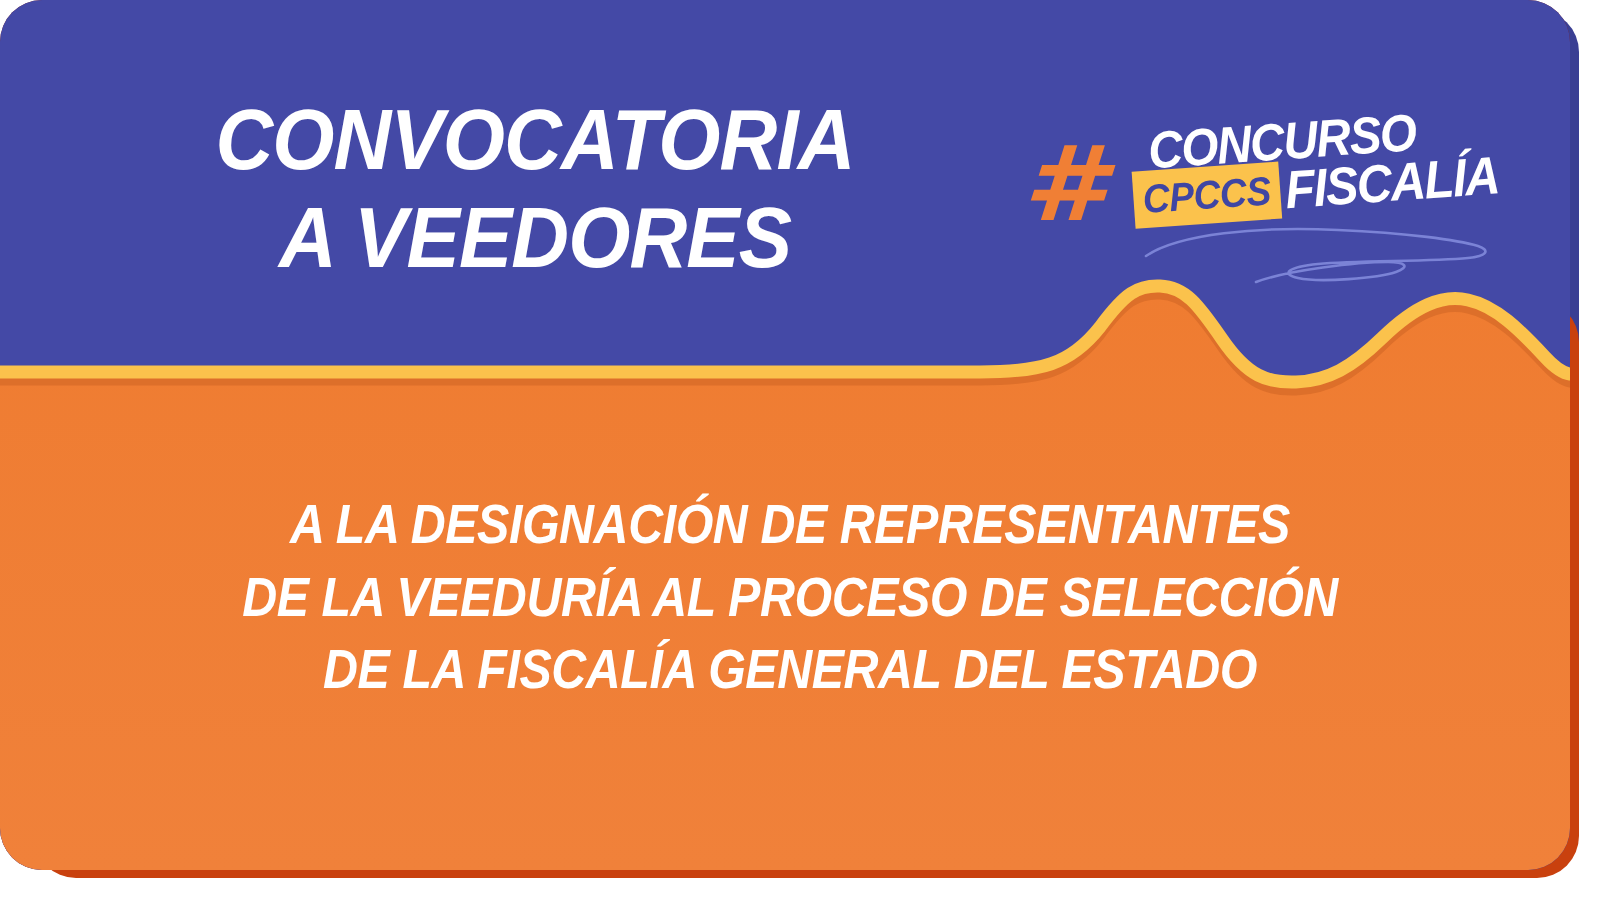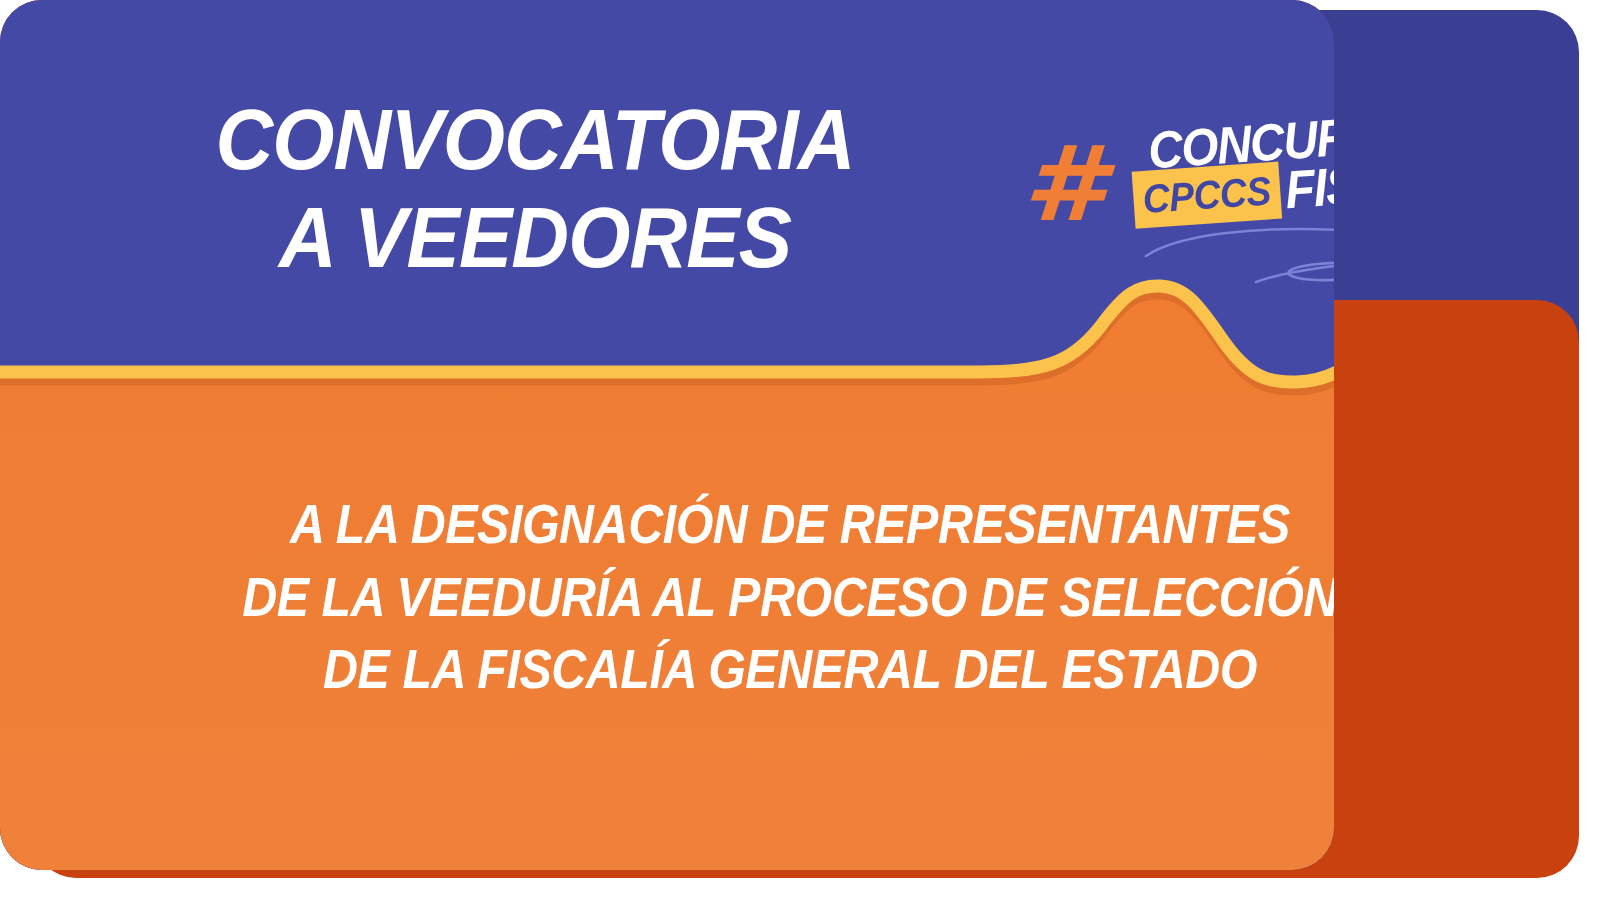--- a/index.html
+++ b/index.html
@@ -36,21 +36,21 @@
     background: #c9410e;
     border-radius: 0 42px 42px 42px;
     z-index: 1;
   }
 
   
   .card {
     position: absolute;
     left: 0px;
     top: 0px;
-    width: 1334px;
+    width: 1570px;
     height: 870px;
     border-radius: 42px;
     overflow: hidden;
     z-index: 2;
     background: #7f1d1d;
   }
 
   .wave-svg {
     position: absolute;
     left: 0;

